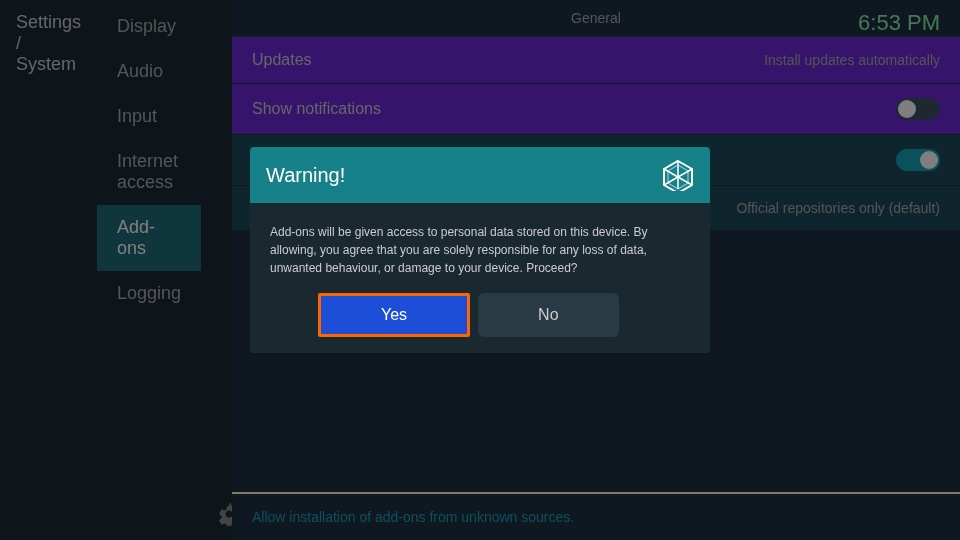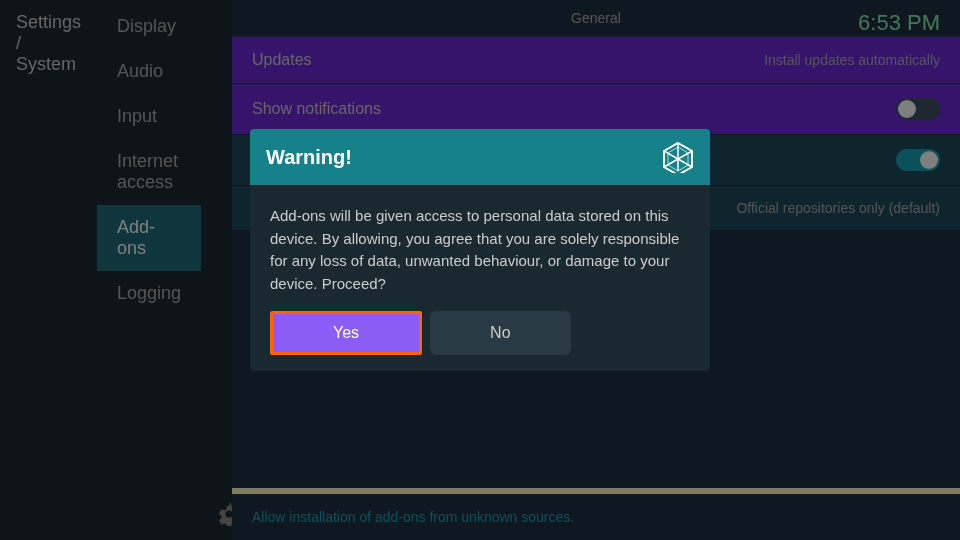--- a/index.html
+++ b/index.html
@@ -152,21 +152,21 @@
       background: #1e4a5a;
     }
 
     
     .unknown-sources-row {
       position: absolute;
       bottom: 0;
       left: 0;
       right: 0;
       padding: 14px 20px;
-      border-top: 6px solid #fef9c3;
+      border-top: 2px solid #fef9c3;
     }
 
     .unknown-sources-link {
       color: #17a2b8;
       font-size: 14px;
     }
 
     
     .dialog-overlay {
       position: absolute;
@@ -192,49 +192,50 @@
       background: #17818a;
       padding: 12px 16px;
       display: flex;
       align-items: center;
       justify-content: space-between;
     }
 
     .dialog-title {
       font-size: 20px;
       color: #ffffff;
-      font-weight: bold;
+      font-weight: normal;
     }
 
     .dialog-kodi-logo {
       width: 32px;
       height: 32px;
     }
 
     .dialog-body {
       padding: 20px 20px 16px 20px;
-      font-size: 15px;
+      font-size: 12px;
       color: #cccccc;
       line-height: 1.5;
     }
 
     .dialog-buttons {
       display: flex;
       padding: 0 0 16px 20px;
       gap: 8px;
     }
 
     .btn-yes {
-      background: #8b5cf6;
+      background: #1d4ed8;
       border: 3px solid #ff6600;
       color: #ffffff;
       padding: 10px 60px;
       font-size: 16px;
       cursor: pointer;
       border-radius: 2px;
+      margin-left: 48px;
     }
 
     .btn-no {
       background: #2a3a45;
       border: none;
       color: #cccccc;
       padding: 10px 60px;
       font-size: 16px;
       cursor: pointer;
       border-radius: 6px;

